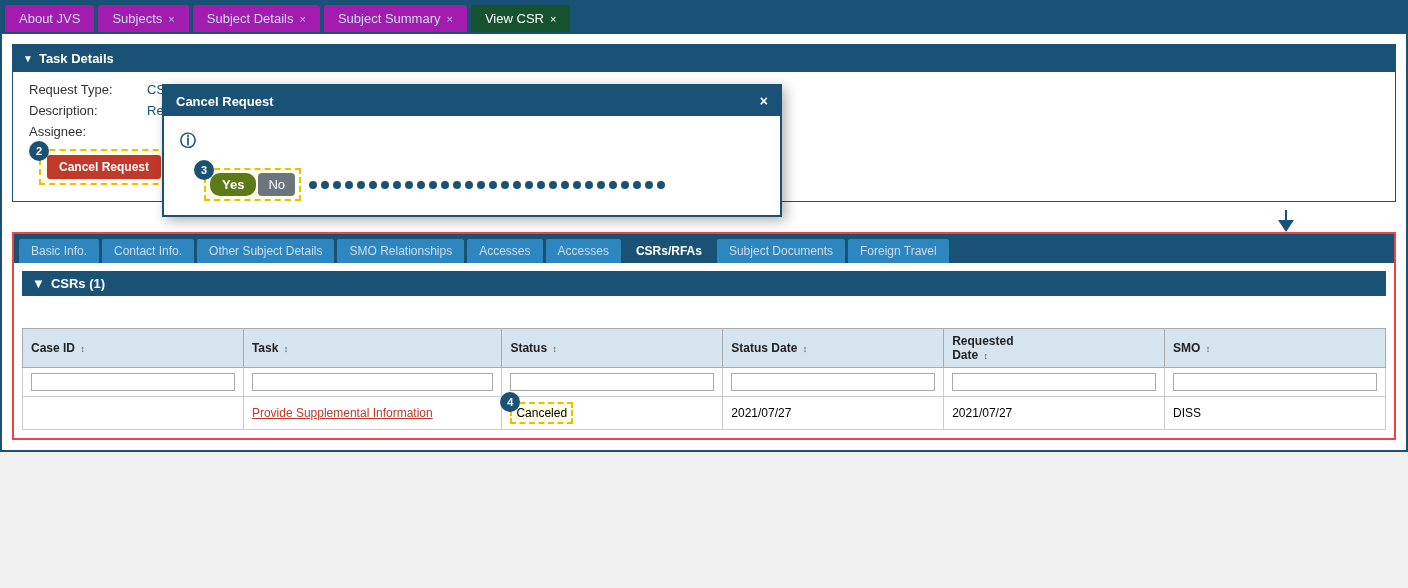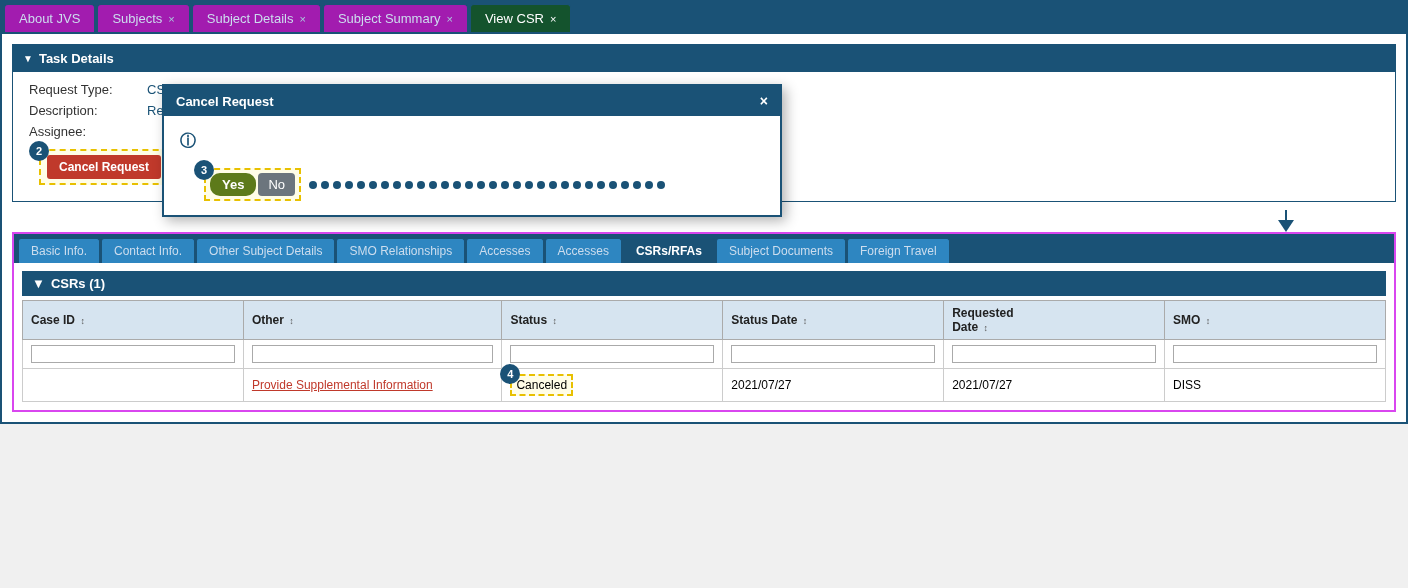--- a/index.html
+++ b/index.html
@@ -239,21 +239,21 @@
       border: none;
       padding: 4px 10px;
       font-size: 13px;
       cursor: pointer;
       border-radius: 4px;
     }
 
     
     .bottom-section {
       margin-top: 8px;
-      border: 2px solid #d946ef;
+      border: 2px solid #ef4444;
       position: relative;
     }
 
     
     .sub-tabs {
       display: flex;
       background: #1a5276;
       padding: 4px 4px 0 4px;
       gap: 1px;
       flex-wrap: wrap;
@@ -291,20 +291,21 @@
       gap: 6px;
       margin-bottom: 4px;
     }
     .table-wrapper {
       overflow-x: auto;
     }
     table.csr-table {
       width: 100%;
       border-collapse: collapse;
       font-size: 12px;
+      margin-top: 28px;
     }
     table.csr-table th {
       background: #d6e4f0;
       border: 1px solid #aaa;
       padding: 5px 8px;
       text-align: left;
       font-weight: bold;
       color: #222;
       white-space: nowrap;
     }
@@ -513,21 +514,21 @@
       </div>
       <div class="table-wrapper">
         <table class="csr-table">
           <thead>
             <tr>
               <th>
                 <span>Case ID</span>
                 <span class="sort-icon">↕</span>
               </th>
               <th>
-                <span>Other</span>
+                <span>Task</span>
                 <span class="sort-icon">↕</span>
               </th>
               <th>
                 <span>Status</span>
                 <span class="sort-icon">↕</span>
               </th>
               <th>
                 <span>Status Date</span>
                 <span class="sort-icon">↕</span>
               </th>

